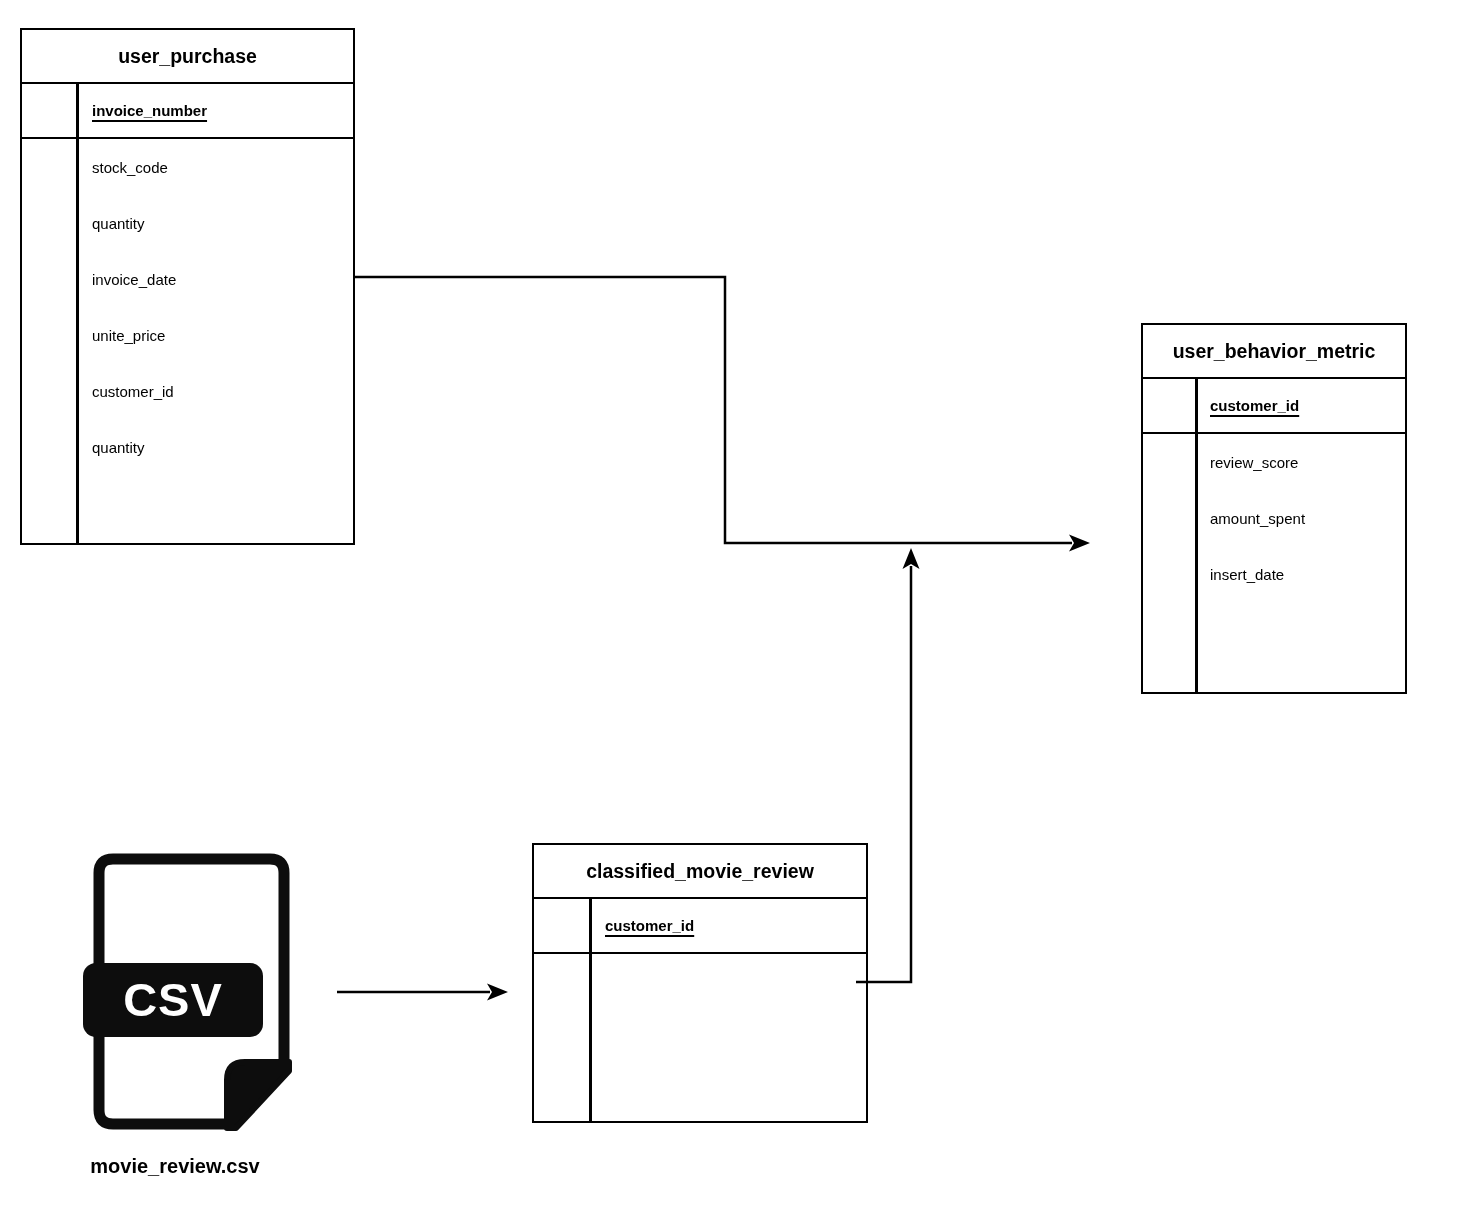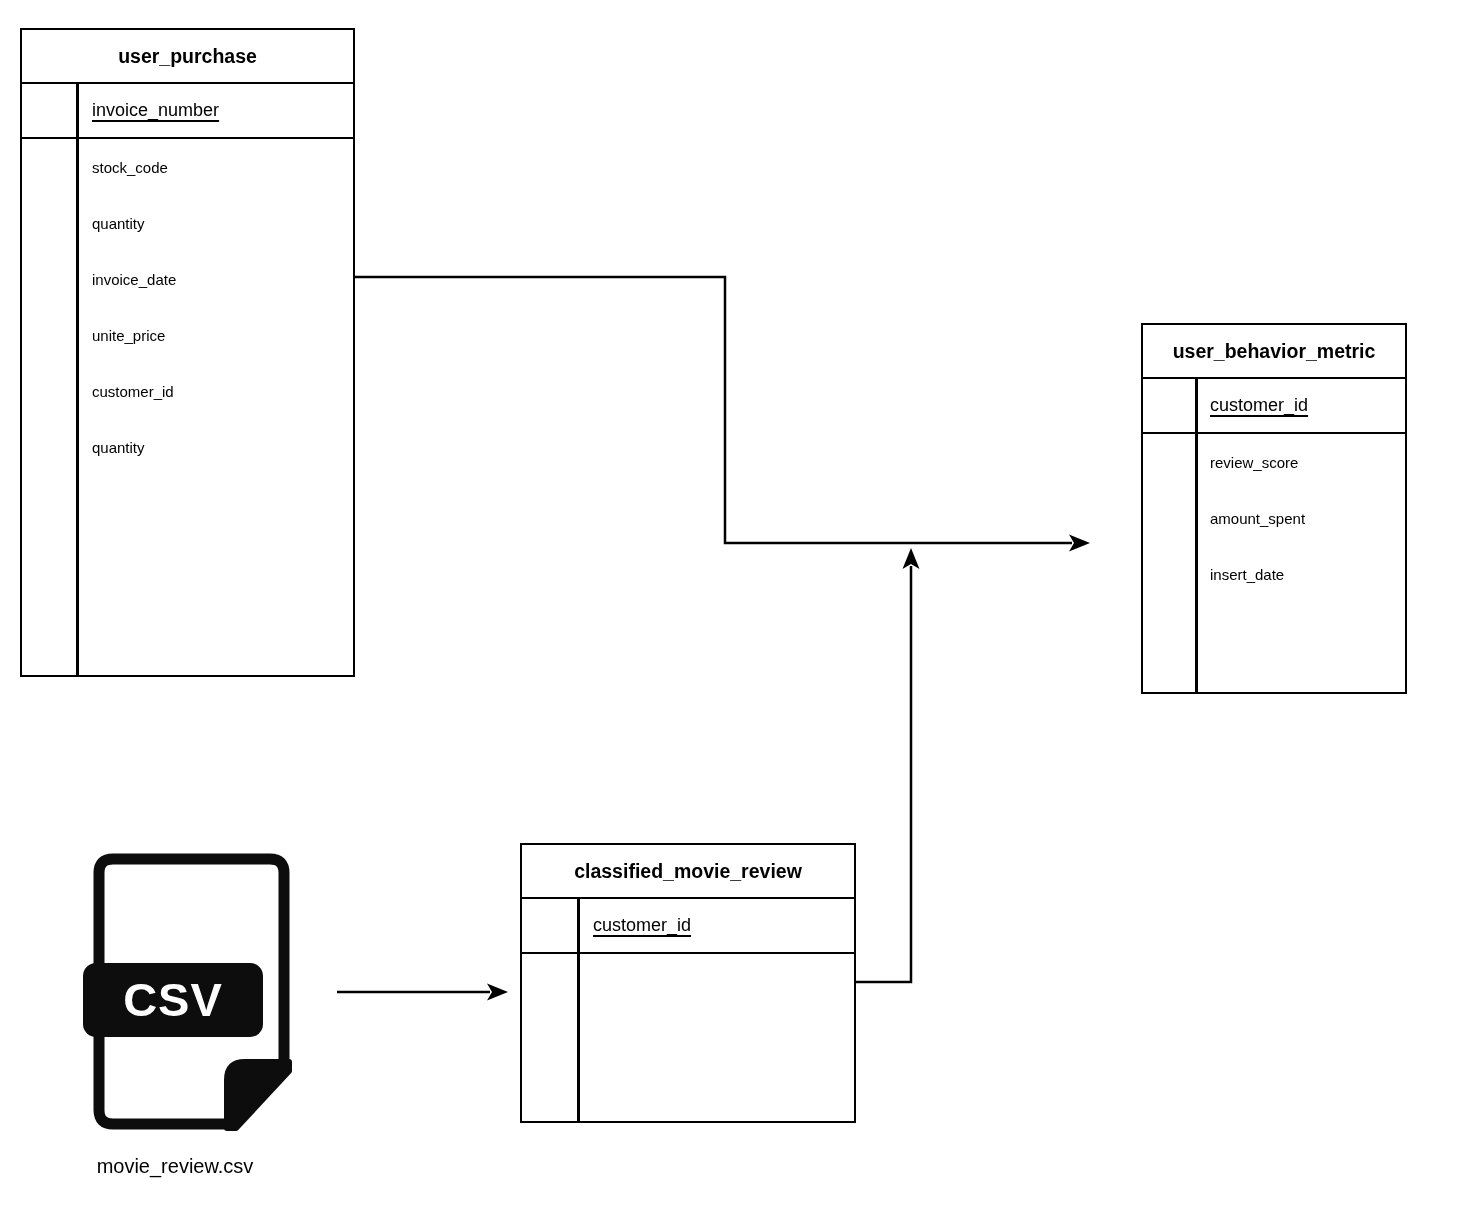--- a/index.html
+++ b/index.html
@@ -24,52 +24,52 @@
     align-items: center;
     justify-content: center;
     font-size: 19.5px;
     font-weight: 700;
   }
   .tbl-pk {
     height: 55px;
     border-bottom: 2.5px solid #000;
     display: flex;
     align-items: center;
-    font-size: 18px;
-    font-weight: 400;
+    font-size: 15px;
+    font-weight: 700;
   }
   .tbl-pk span {
     text-decoration: underline;
     text-decoration-thickness: 2px;
     text-underline-offset: 4px;
   }
   .vdiv {
     position: absolute;
     top: 54px;
     bottom: 0;
     width: 2.5px;
     background: #000;
   }
   .frow {
     display: flex;
     align-items: center;
     font-size: 15px;
   }
   
-  #t-user-purchase { left: 20px; top: 28px; width: 335px; height: 649px; }
+  #t-user-purchase { left: 20px; top: 28px; width: 335px; height: 517px; }
   #t-user-purchase .vdiv { left: 54px; }
   #t-user-purchase .tbl-pk, #t-user-purchase .frow { padding-left: 70px; }
   #t-user-purchase .frow { height: 56px; }
 
   #t-user-behavior { left: 1141px; top: 323px; width: 266px; height: 371px; }
   #t-user-behavior .vdiv { left: 52px; }
   #t-user-behavior .tbl-pk, #t-user-behavior .frow { padding-left: 67px; }
   #t-user-behavior .frow { height: 56px; }
 
-  #t-classified { left: 520px; top: 843px; width: 336px; height: 280px; }
+  #t-classified { left: 532px; top: 843px; width: 336px; height: 280px; }
   #t-classified .vdiv { left: 55px; }
   #t-classified .tbl-pk, #t-classified .frow { padding-left: 71px; }
   #t-classified .tbl-body { height: 166px; display: flex; align-items: center; }
 
   .overlay {
     position: absolute;
     left: 0; top: 0;
     width: 1460px; height: 1206px;
     pointer-events: none;
   }
@@ -77,20 +77,21 @@
     position: absolute;
     left: 75px; top: 845px;
     width: 230px; height: 295px;
   }
   .csv-label {
     position: absolute;
     left: 60px; top: 1155px;
     width: 230px;
     text-align: center;
     font-size: 20px;
+    font-weight: bold;
   }
 </style>
 </head>
 <body>
 
 <div class="canvas">
 
   <div class="tbl" id="t-user-purchase">
     <div class="tbl-title">user_purchase</div>
     <div class="tbl-pk">

